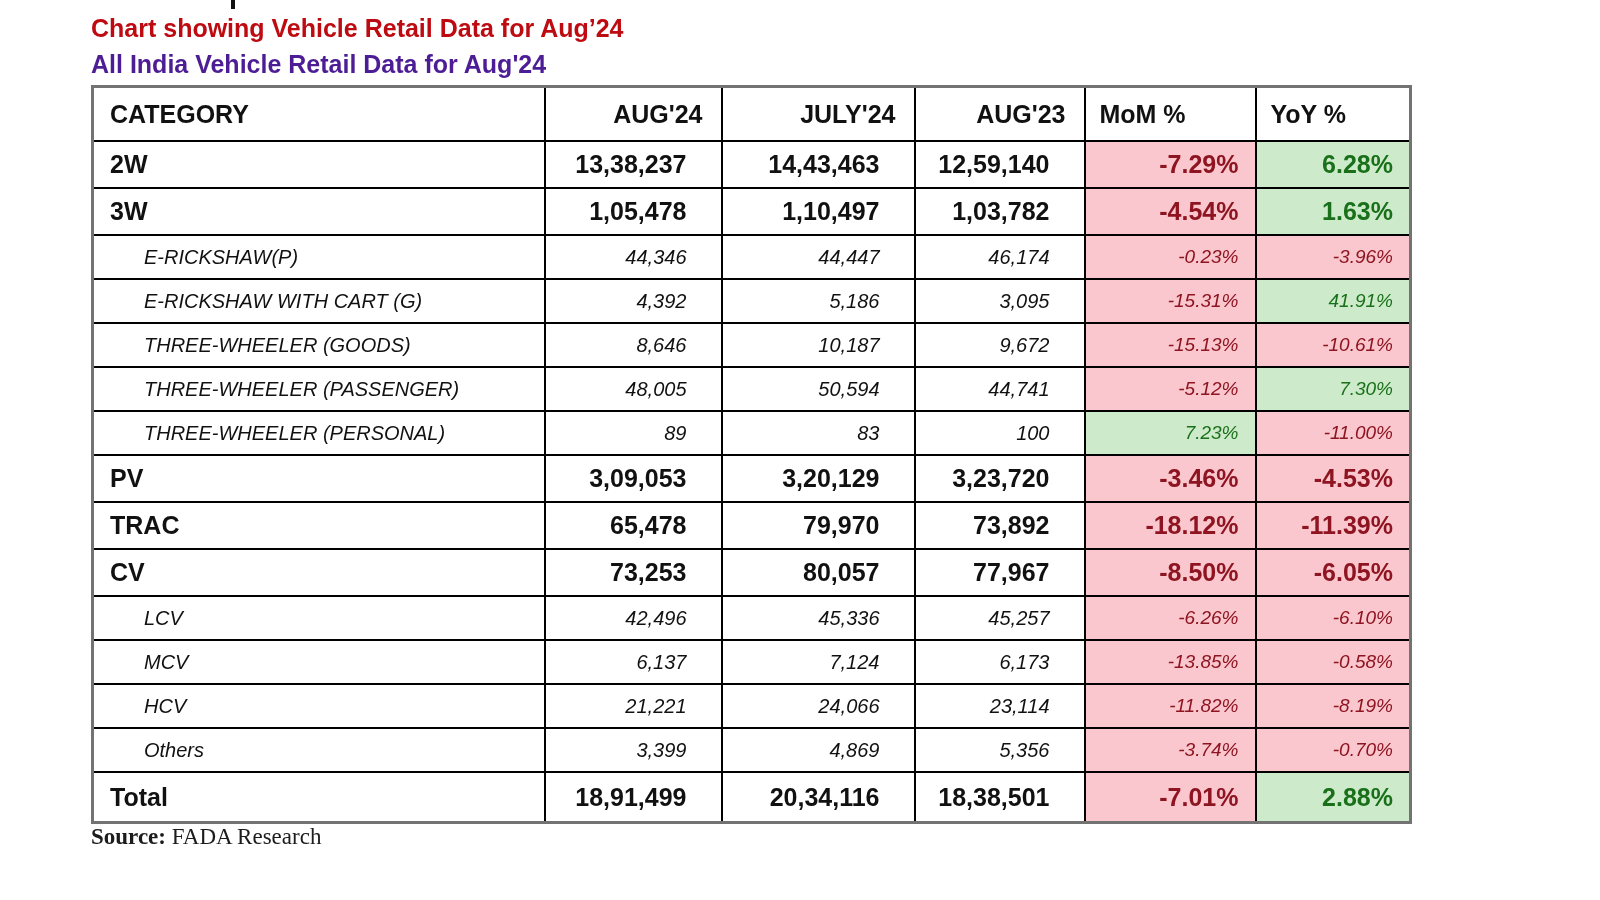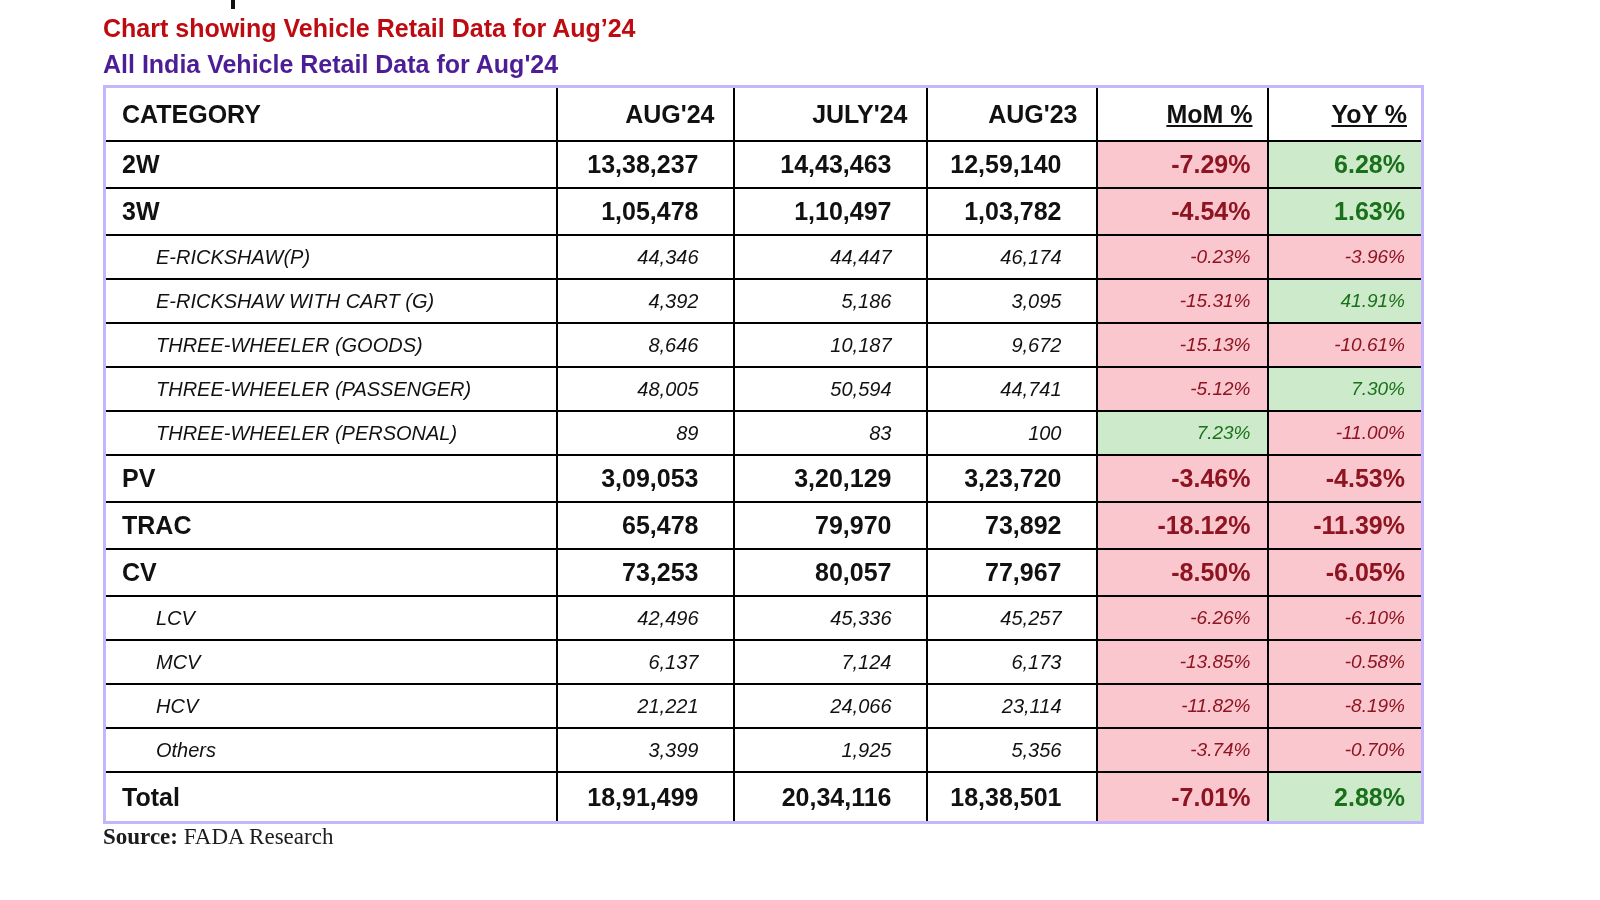--- a/index.html
+++ b/index.html
@@ -15,42 +15,42 @@
   .artifact {
     position: absolute;
     left: 231px;
     top: 0;
     width: 4px;
     height: 9px;
     background: #111;
   }
   .wrap {
     position: absolute;
-    left: 103px;
+    left: 91px;
     top: 14px;
     width: 1318px;
   }
   .title {
     color: var(--title-red, #be0b11);
     font-weight: bold;
     font-size: 25px;
     margin: 0 0 7px 0;
     letter-spacing: 0px;
   }
   .subtitle {
     color: #4c1d95;
     font-weight: bold;
     font-size: 25px;
     margin: 0 0 6px 0;
   }
   table {
     border-collapse: collapse;
     width: 1318px;
     table-layout: fixed;
-    border: 3px solid #c4b5fd;
+    border: 3px solid #737373;
   }
   col.c-cat  { width: 452px; }
   col.c-aug24 { width: 177px; }
   col.c-july24 { width: 193px; }
   col.c-aug23 { width: 170px; }
   col.c-mom  { width: 171px; }
   col.c-yoy  { width: 155px; }
   th, td {
     border: 2px solid #000;
     padding: 0 14px;
@@ -59,21 +59,21 @@
     vertical-align: middle;
     color: #111;
   }
   th {
     height: 52px;
     font-size: 25px;
     font-weight: bold;
   }
   th.cat { text-align: left; padding-left: 16px; }
   th.num { text-align: right; padding-right: 18px; border-radius: 12px; }
-  th.pct { text-align: right; text-decoration: underline; }
+  th.pct { text-align: left; }
   tr.row-main td { height: 45px; font-size: 25px; font-weight: bold; }
   tr.row-sub td  { height: 42px; font-size: 20px; font-style: italic; font-weight: normal; }
   tr.row-total td { height: 48px; font-size: 25px; font-weight: bold; }
   td.cat { text-align: left; padding-left: 16px; }
   tr.row-sub td.cat { padding-left: 50px; }
   td.num { text-align: right; padding-right: 34px; }
   td.pct {
     text-align: right;
     padding-right: 16px;
     font-weight: bold;
@@ -218,21 +218,21 @@
           <td class="cat">HCV</td>
           <td class="num">21,221</td>
           <td class="num">24,066</td>
           <td class="num">23,114</td>
           <td class="pct neg">-11.82%</td>
           <td class="pct neg">-8.19%</td>
         </tr>
         <tr class="row-sub">
           <td class="cat">Others</td>
           <td class="num">3,399</td>
-          <td class="num">1,925</td>
+          <td class="num">4,869</td>
           <td class="num">5,356</td>
           <td class="pct neg">-3.74%</td>
           <td class="pct neg">-0.70%</td>
         </tr>
         <tr class="row-total">
           <td class="cat">Total</td>
           <td class="num">18,91,499</td>
           <td class="num">20,34,116</td>
           <td class="num">18,38,501</td>
           <td class="pct neg">-7.01%</td>

